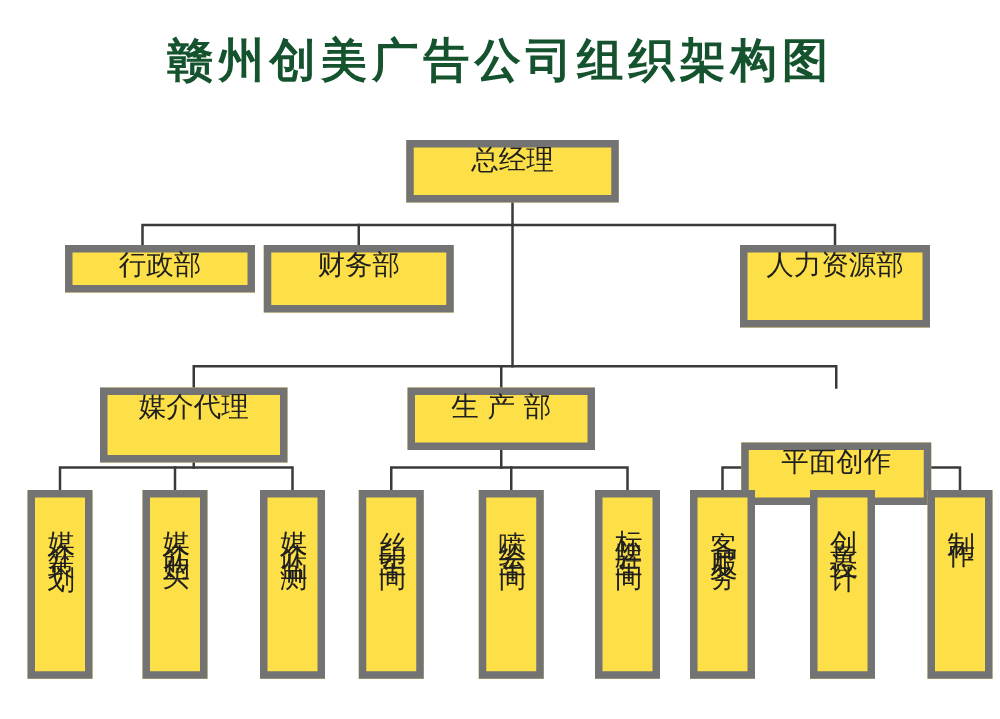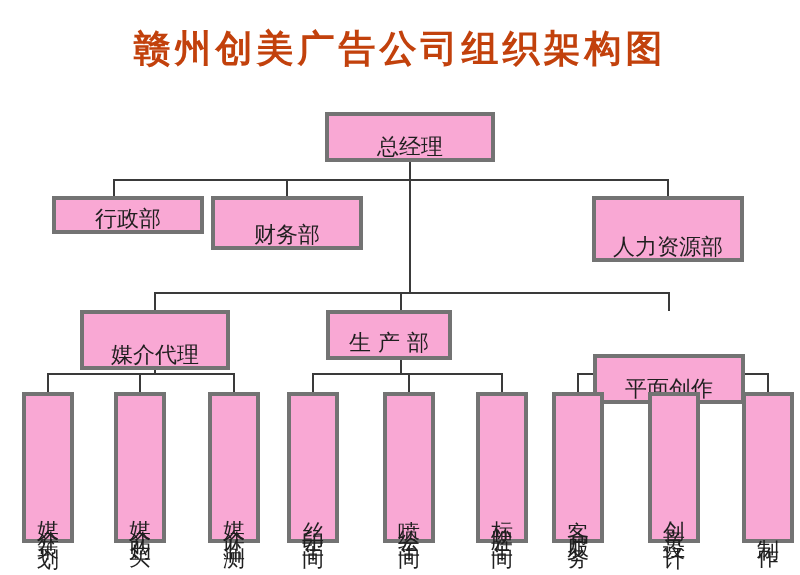--- a/index.html
+++ b/index.html
@@ -18,43 +18,43 @@
   .title {
     position: absolute;
     top: 24px;
     left: 0;
     width: 100%;
     margin: 0;
     text-align: center;
     font-size: 37px;
     font-weight: 800;
     letter-spacing: 4px;
-    color: #c2410c;
+    color: #14532d;
   }
   .connectors {
     position: absolute;
     left: 0;
     top: 0;
     width: 800px;
     height: 575px;
   }
   .connectors path {
     fill: none;
     stroke: #3a3a3a;
     stroke-width: 2;
     stroke-linecap: square;
     stroke-linejoin: miter;
   }
   .box {
     position: absolute;
     box-sizing: border-box;
-    border: 4px solid #737373;
-    background: #f9a8d4;
+    border: 6px solid #737373;
+    background: #fde047;
     display: flex;
-    align-items: flex-end;
+    align-items: flex-start;
     justify-content: center;
     color: #1f1f1f;
     font-size: 22px;
     line-height: 1;
   }
   .box.spaced .label {
     letter-spacing: 7px;
     padding-left: 7px;
   }
   .vbox .label {
@@ -104,21 +104,21 @@
   <div class="box" style="left:211px; top:196px; width:152px; height:54px;">
     <span class="label">财务部</span>
   </div>
   <div class="box" style="left:592px; top:196px; width:152px; height:66px;">
     <span class="label">人力资源部</span>
   </div>
 
   <div class="box" style="left:80px; top:310px; width:150px; height:60px;">
     <span class="label">媒介代理</span>
   </div>
-  <div class="box spaced" style="left:326px; top:310px; width:126px; height:50px;font-family:Liberation Mono, monospace;">
+  <div class="box spaced" style="left:326px; top:310px; width:150px; height:50px;">
     <span class="label">生产部</span>
   </div>
   <div class="box" style="left:593px; top:310px; width:152px; height:50px;margin-top:44px;">
     <span class="label">平面创作</span>
   </div>
 
   <div class="box vbox" style="left:22px; top:392px; width:52px; height:151px;">
     <span class="label">媒介策划</span>
   </div>
   <div class="box vbox" style="left:114px; top:392px; width:52px; height:151px;">

